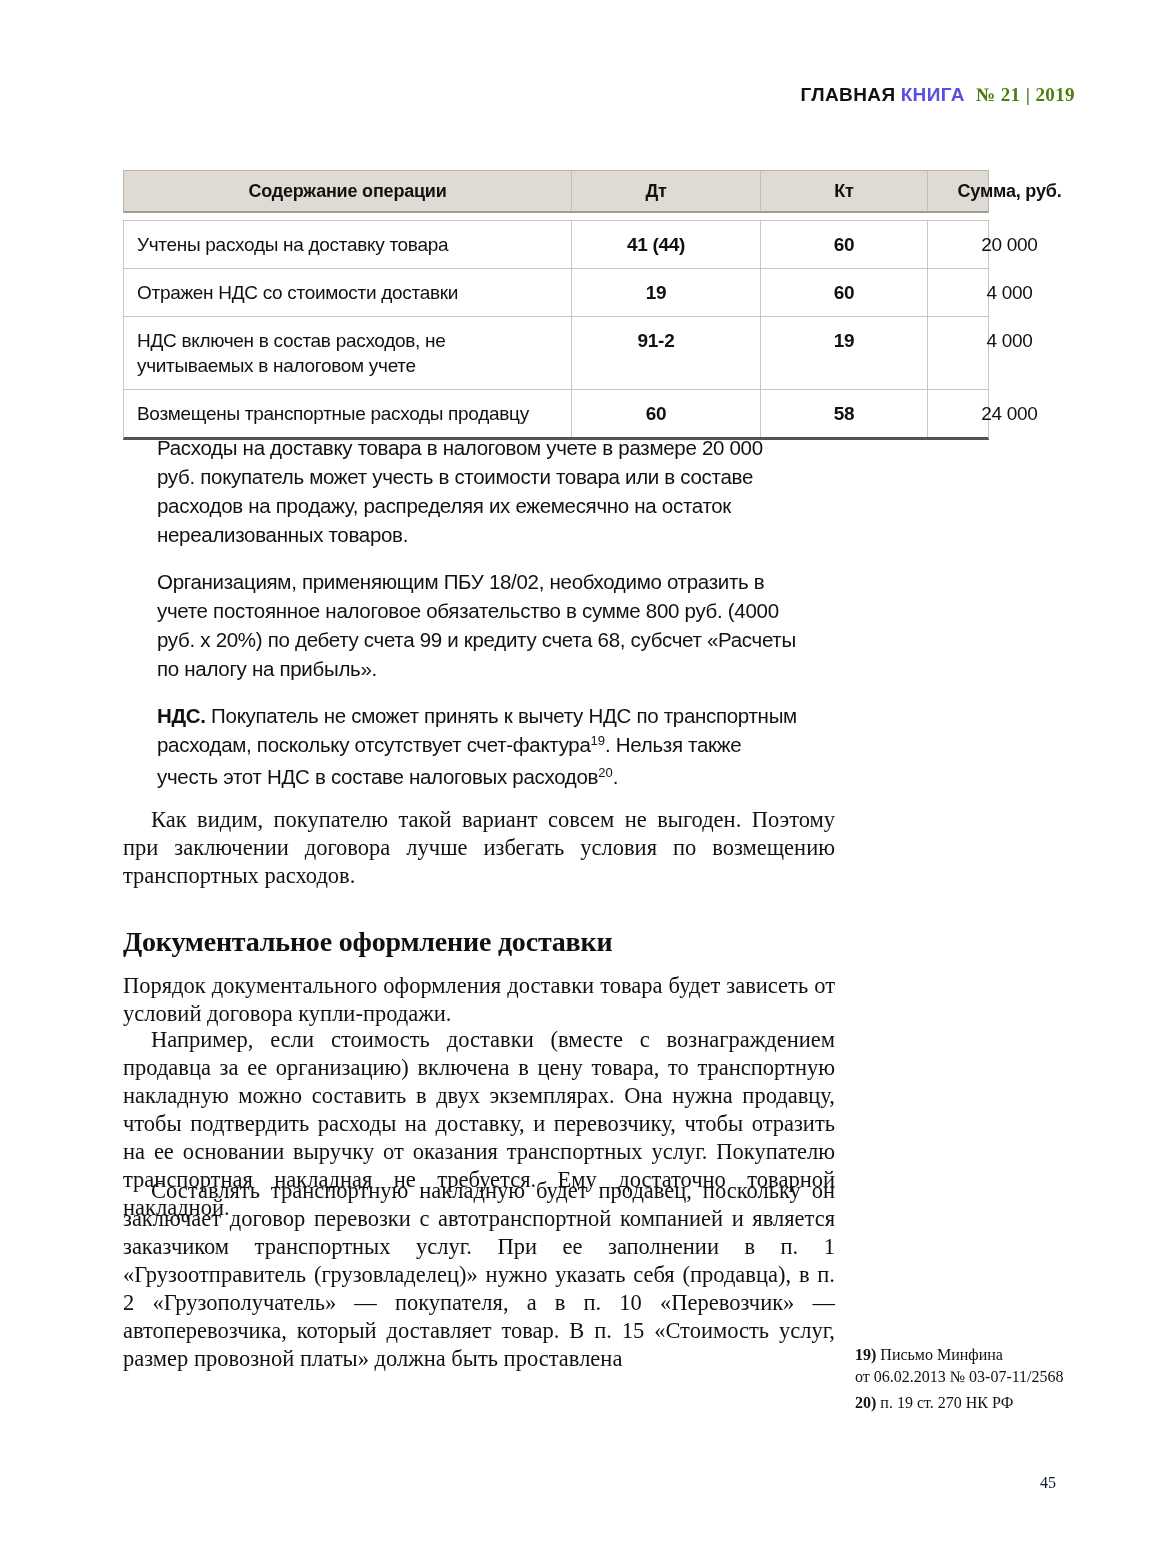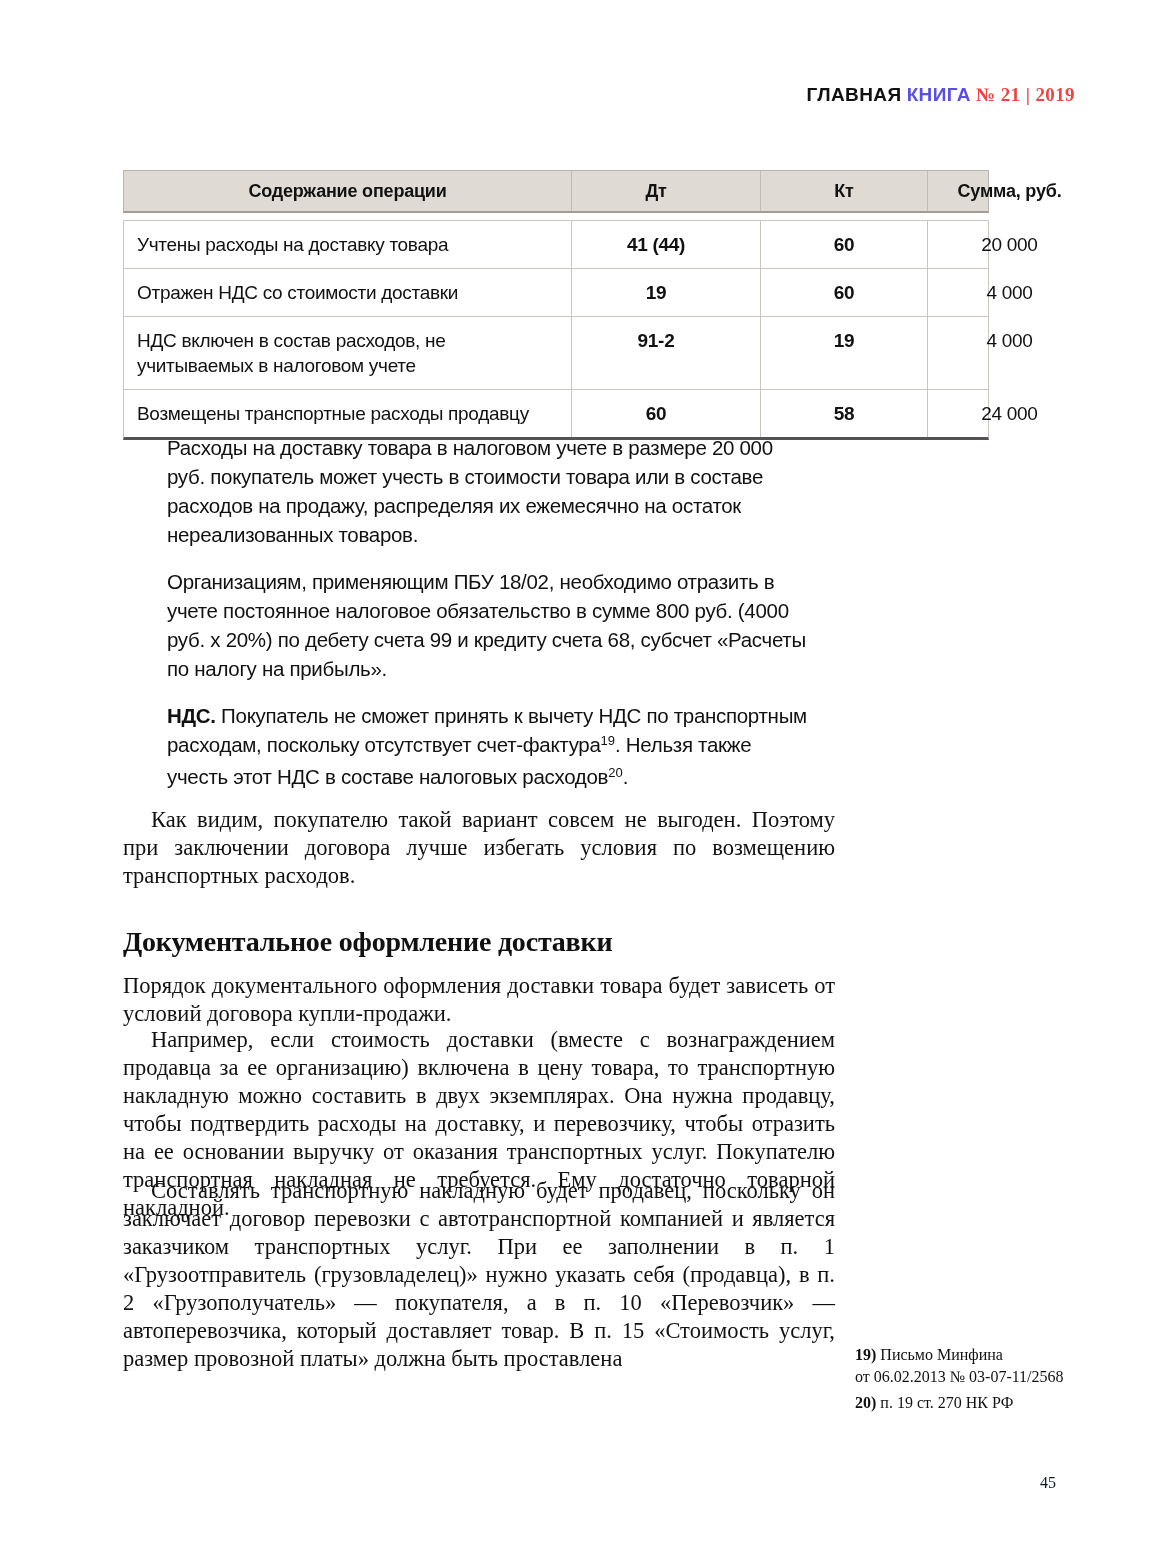--- a/index.html
+++ b/index.html
@@ -23,22 +23,22 @@
   .brand-black {
     font-family:"Liberation Sans", sans-serif;
     font-weight:bold; color:#111111;
   }
   .brand-accent {
     font-family:"Liberation Sans", sans-serif;
     font-weight:bold; color:#5a4fe0;
   }
   .issue {
     font-family:"Liberation Serif", serif;
-    font-weight:bold; color:#ef4444;
-    margin-left:0;
+    font-weight:bold; color:#4d7c0f;
+    margin-left:6px;
   }
 
   
   .acc-table {
     position:absolute; left:123px; top:170px; width:866px;
     font-family:"Liberation Sans", sans-serif;
     color:#111111;
   }
   .t-headrow {
     display:flex;
@@ -77,21 +77,21 @@
     line-height:25px;
   }
   .t-row .c-op { padding-left:13px; padding-right:20px; }
   .t-row .c-dt, .t-row .c-kt { font-weight:bold; }
   .t-body .c-dt, .t-body .c-kt, .t-body .c-sum { border-left:1px solid #c9c6c0; }
   .t-headrow .c-dt, .t-headrow .c-kt, .t-headrow .c-sum { border-left:1px solid #c2beb7; align-self:stretch; display:flex; align-items:center; justify-content:center; }
   .t-headrow .c-op { display:flex; align-items:center; justify-content:center; align-self:stretch; }
 
   
   .example {
-    position:absolute; left:167px; width:645px;
+    position:absolute; left:157px; width:645px;
     font-family:"Liberation Sans", sans-serif;
     font-size:20.5px; line-height:29px;
     letter-spacing:-0.3px;
     color:#111111;
   }
   .ex-1 { top:433px; }
   .ex-2 { top:567px; }
   .ex-3 { top:701px; }
   .ex-lead { font-weight:bold; }
   .sup {

